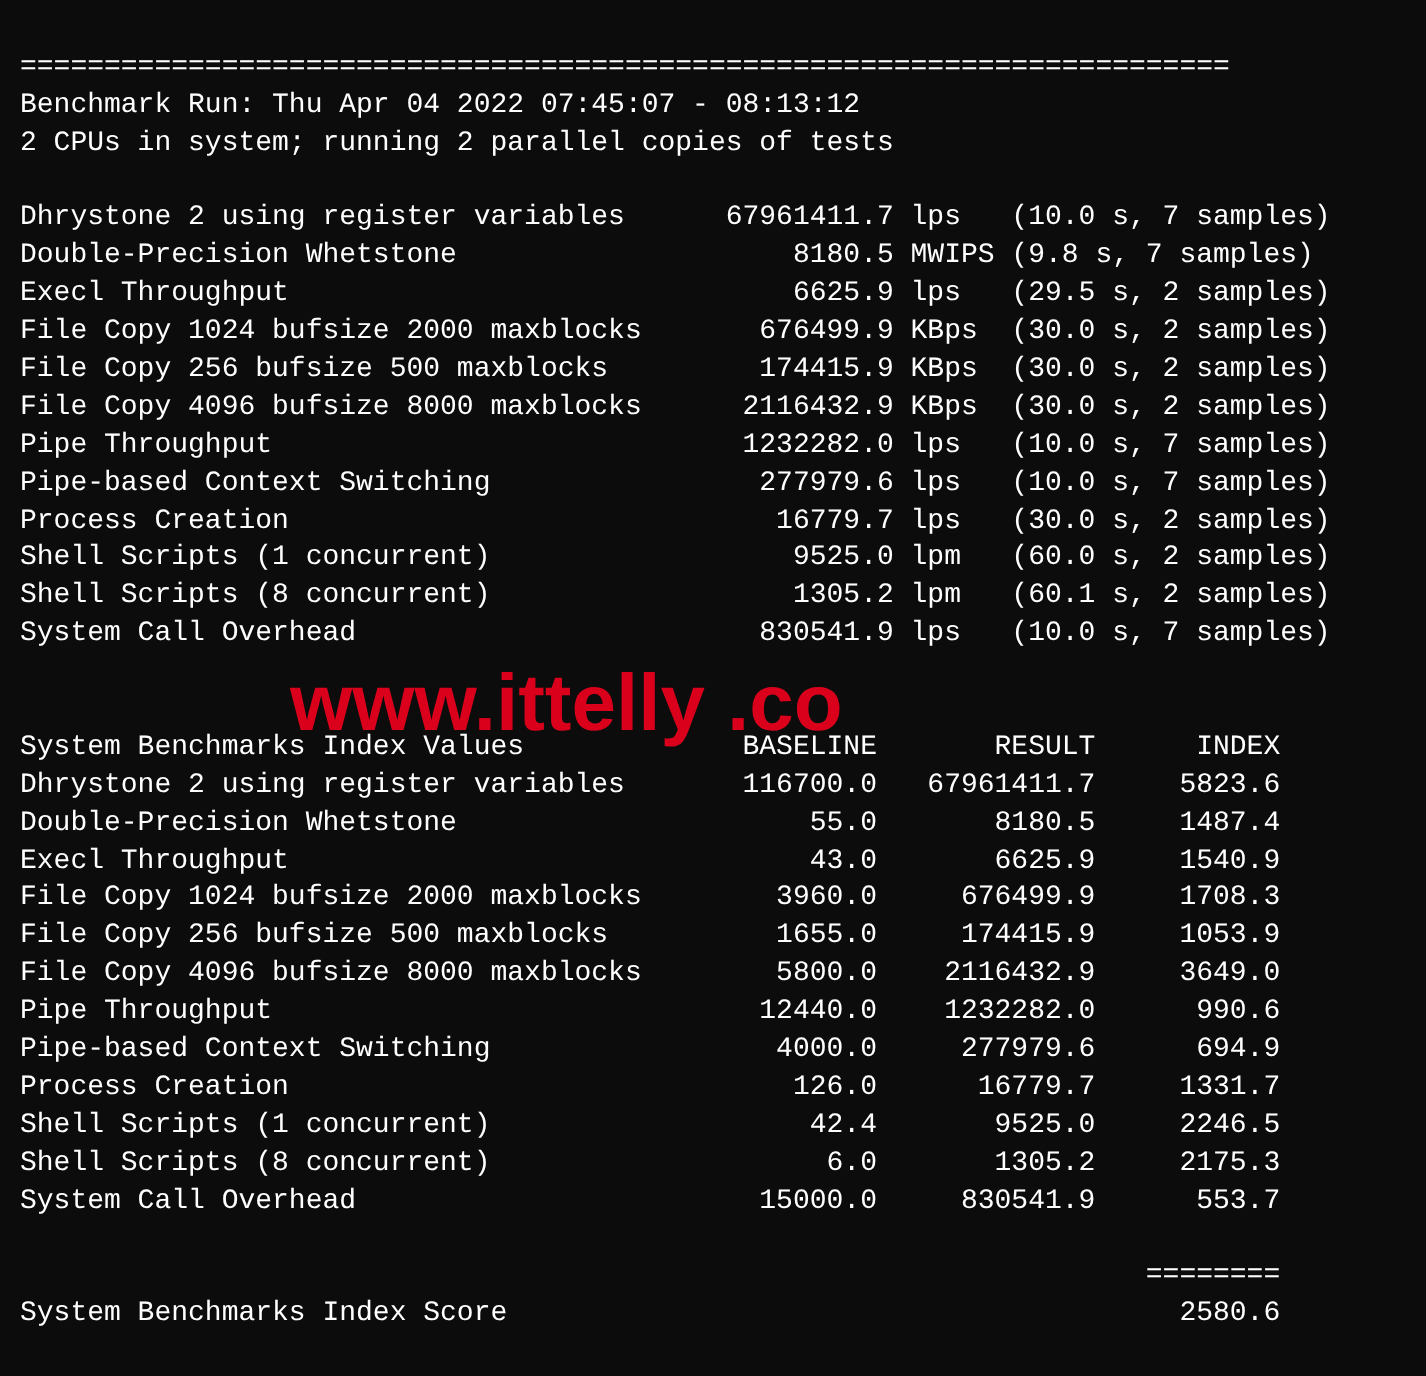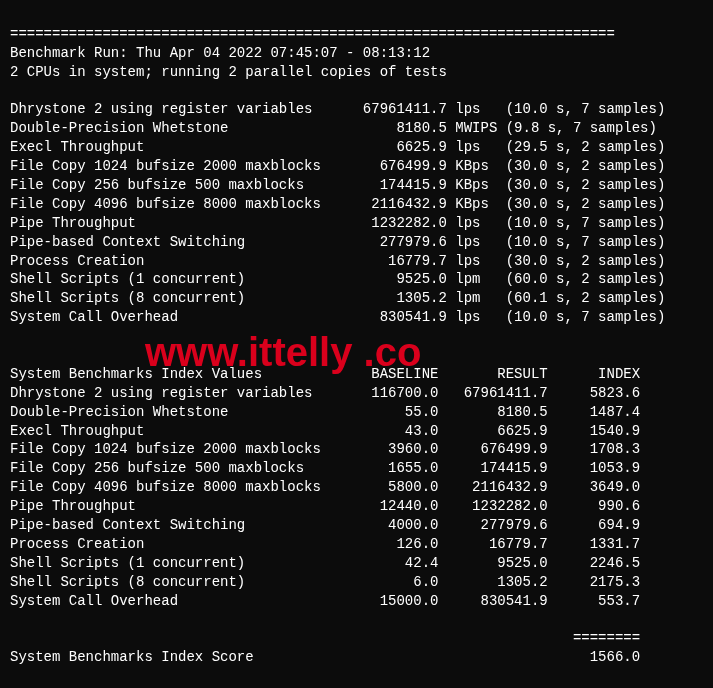--- a/index.html
+++ b/index.html
@@ -64,19 +64,19 @@
 File Copy 1024 bufsize 2000 maxblocks        3960.0     676499.9     1708.3
 File Copy 256 bufsize 500 maxblocks          1655.0     174415.9     1053.9
 File Copy 4096 bufsize 8000 maxblocks        5800.0    2116432.9     3649.0
 Pipe Throughput                             12440.0    1232282.0      990.6
 Pipe-based Context Switching                 4000.0     277979.6      694.9
 Process Creation                              126.0      16779.7     1331.7
 Shell Scripts (1 concurrent)                   42.4       9525.0     2246.5
 Shell Scripts (8 concurrent)                    6.0       1305.2     2175.3
 System Call Overhead                        15000.0     830541.9      553.7</div>
 <span class="hr">                                                                   ========</span>
-<div id="score-line">System Benchmarks Index Score                                        1566.0</div>
+<div id="score-line">System Benchmarks Index Score                                        2580.6</div>
 
 
 
 
 <div class="watermark">www.ittelly .co</div>
 </div>
 
 </body></html>

